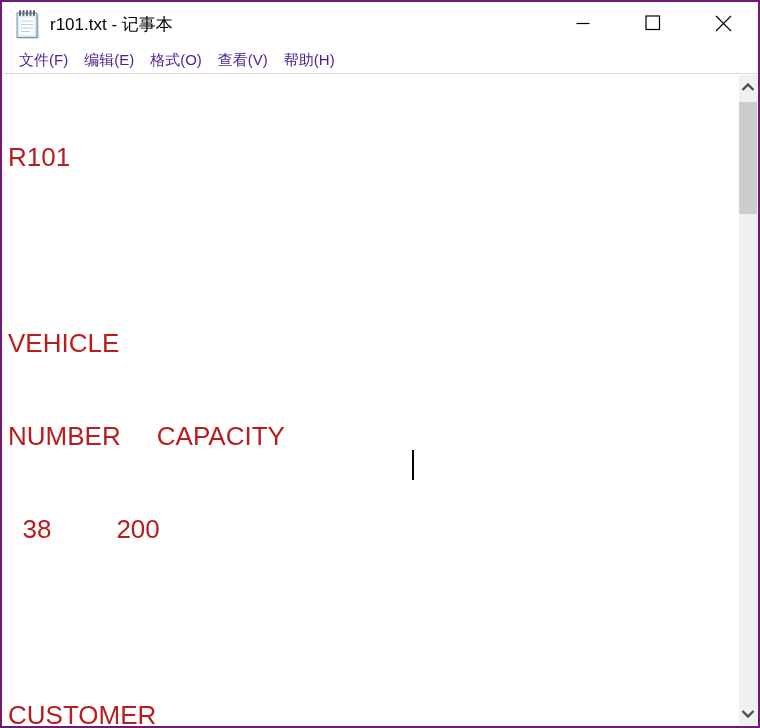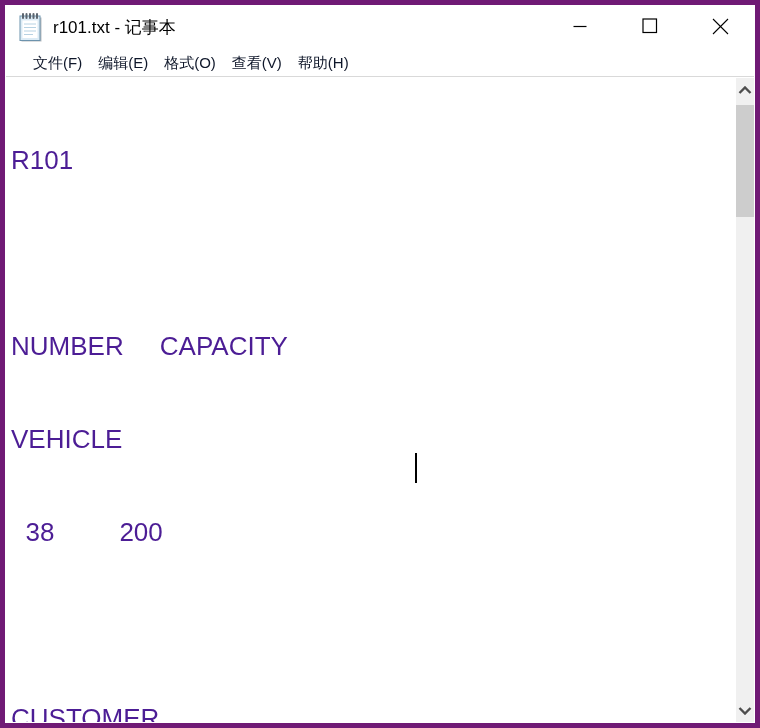--- a/index.html
+++ b/index.html
@@ -1,21 +1,21 @@
 <!DOCTYPE html>
 <html><head>
 <meta charset="utf-8">
 <style>
   html,body{margin:0;padding:0;background:#888;}
   *{box-sizing:border-box;}
   .window{
     position:relative;
     width:760px;height:728px;
     background:#ffffff;
-    border:5px solid #701a75;
+    border:2px solid #701a75;
     font-family:"Liberation Sans", sans-serif;
     overflow:hidden;
   }
   
   .titlebar{
     position:absolute;top:0;left:0;right:0;height:45px;
     background:#ffffff;
     display:flex;align-items:center;
   }
   .app-icon{margin-left:13px;flex:0 0 auto;width:27px;height:30px;}
@@ -29,32 +29,32 @@
     width:70px;height:45px;
     display:flex;align-items:center;justify-content:center;
     background:transparent;border:none;padding:0;cursor:default;
   }
   
   .menubar{
     position:absolute;top:45px;left:1px;right:1px;height:27px;
     background:#ffffff;
     border-bottom:1px solid #d9d9d9;
     display:flex;align-items:center;
-    padding-left:19px;
-    font-size:15px;color:#0f172a;
+    padding-left:8px;
+    font-size:15px;color:#4c1d95;
   }
   .menu-item{padding:3px 8px;white-space:nowrap;}
   
   .content{
     position:absolute;top:73px;left:1px;right:19px;bottom:1px;
     background:#fff;overflow:hidden;
   }
   .text-area{
     position:absolute;top:5px;left:5px;right:0;bottom:0;
-    font-size:26px;line-height:31px;color:#4c1d95;
+    font-size:26px;line-height:31px;color:#b91c1c;
     white-space:pre;
   }
   .text-line{min-height:31px;}
   .caret{
     position:absolute;left:410px;top:448px;width:2px;height:30px;
     background:#000;
   }
   
   .scrollbar{
     position:absolute;top:73px;right:1px;bottom:1px;width:18px;
@@ -129,22 +129,22 @@
     <span class="menu-item">编辑(E)</span>
     <span class="menu-item">格式(O)</span>
     <span class="menu-item">查看(V)</span>
     <span class="menu-item">帮助(H)</span>
   </div>
 
   <div class="content">
     <div class="text-area">
       <div class="text-line">R101</div>
       <div class="text-line"></div>
+      <div class="text-line">VEHICLE</div>
       <div class="text-line">NUMBER     CAPACITY</div>
-      <div class="text-line">VEHICLE</div>
       <div class="text-line">  38         200</div>
       <div class="text-line"></div>
       <div class="text-line">CUSTOMER</div>
       
       
       
       
       
       
       

